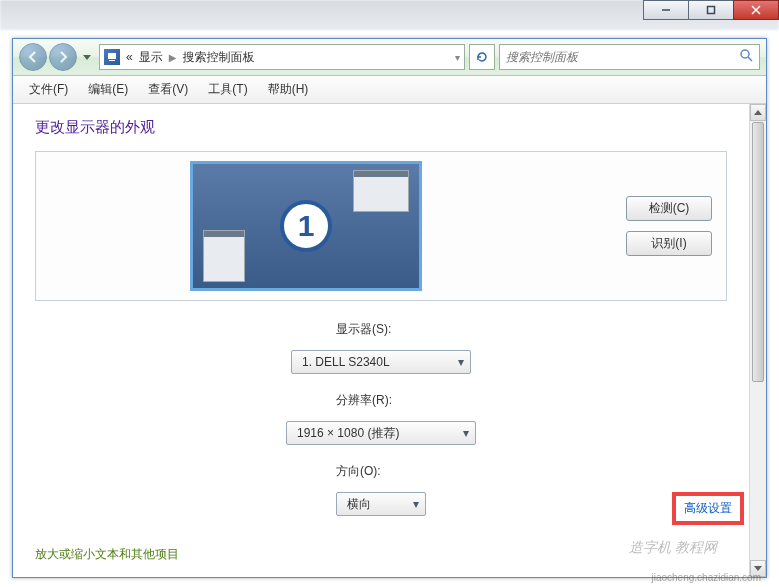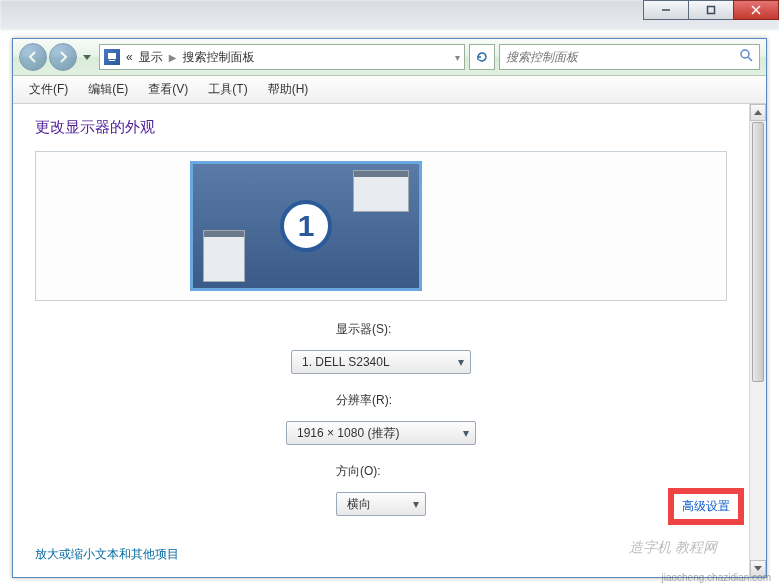--- a/index.html
+++ b/index.html
@@ -54,27 +54,27 @@
 .mini-win.b { bottom: 6px; left: 10px; width: 42px; height: 52px; }
 .mini-win::before { content: ""; display: block; height: 6px; background: #6a7a8a; }
 .mon-buttons { display: flex; flex-direction: column; gap: 10px; }
 .win-button { min-width: 86px; height: 25px; background: linear-gradient(to bottom, #fdfdfd, #e4e4e4); border: 1px solid #8a9aa8; border-radius: 3px; font-size: 12px; color: #333; padding: 0 10px; cursor: default; }
 
 .form-row { display: flex; align-items: center; margin-bottom: 18px; gap: 12px; flex-direction: column; }
 .form-label { width: 90px; font-size: 12px; }
 .dropdown { height: 24px; background: linear-gradient(to bottom, #fdfdfd, #e8e8e8); border: 1px solid #9aa8b8; border-radius: 2px; display: flex; align-items: center; padding: 0 6px 0 10px; font-size: 12px; min-width: 90px; justify-content: space-between; gap: 2px; cursor: default; }
 .dd-arrow { color: #4a5a6a; }
 
-.adv-link { position: absolute; right: 22px; bottom: 52px; border: 6px solid #ef4444; padding: 4px 8px; }
+.adv-link { position: absolute; right: 22px; bottom: 52px; border: 4px solid #ef4444; padding: 4px 8px; }
 .adv-link a { color: #0a5aca; font-size: 12px; text-decoration: none; }
 
-.zoom-link { position: absolute; left: 22px; bottom: 14px; color: #0369a1; font-size: 12px; }
+.zoom-link { position: absolute; left: 22px; bottom: 14px; color: #4d7c0f; font-size: 12px; }
 
 .watermark { position: absolute; right: 62px; bottom: 30px; font-size: 14px; color: rgba(60,60,60,0.35); font-style: italic; pointer-events: none; }
-.watermark2 { position: absolute; right: 8px; bottom: 4px; font-size: 10px; color: rgba(80,80,80,0.5); pointer-events: none; }
+.watermark2 { position: absolute; right: 18px; bottom: 4px; font-size: 10px; color: rgba(80,80,80,0.5); pointer-events: none; }
 </style>
 </head>
 <body>
 
 <div class="outer-window">
   <div class="titlebar-blur"></div>
   <div class="window-controls">
     <div class="win-btn">
       <svg viewBox="0 0 10 10">
           <line x1="1" y1="5" x2="9" y2="5" stroke="currentColor" stroke-width="1.5"></line>
@@ -156,20 +156,24 @@
       <div class="content">
 
         <div class="heading">更改显示器的外观</div>
 
         <div class="monitor-box">
           <div class="monitor-preview">
             <div class="mini-win a"></div>
             <div class="mon-num">1</div>
             <div class="mini-win b"></div>
           </div>
+          <div class="mon-buttons">
+            <button class="win-button">检测(C)</button>
+            <button class="win-button">识别(I)</button>
+          </div>
         </div>
 
         <div class="form-row">
           <div class="form-label">显示器(S):</div>
           <div class="dropdown" style="min-width:180px">
             <span>1. DELL S2340L</span>
             <span class="dd-arrow">▾</span>
           </div>
         </div>
 

